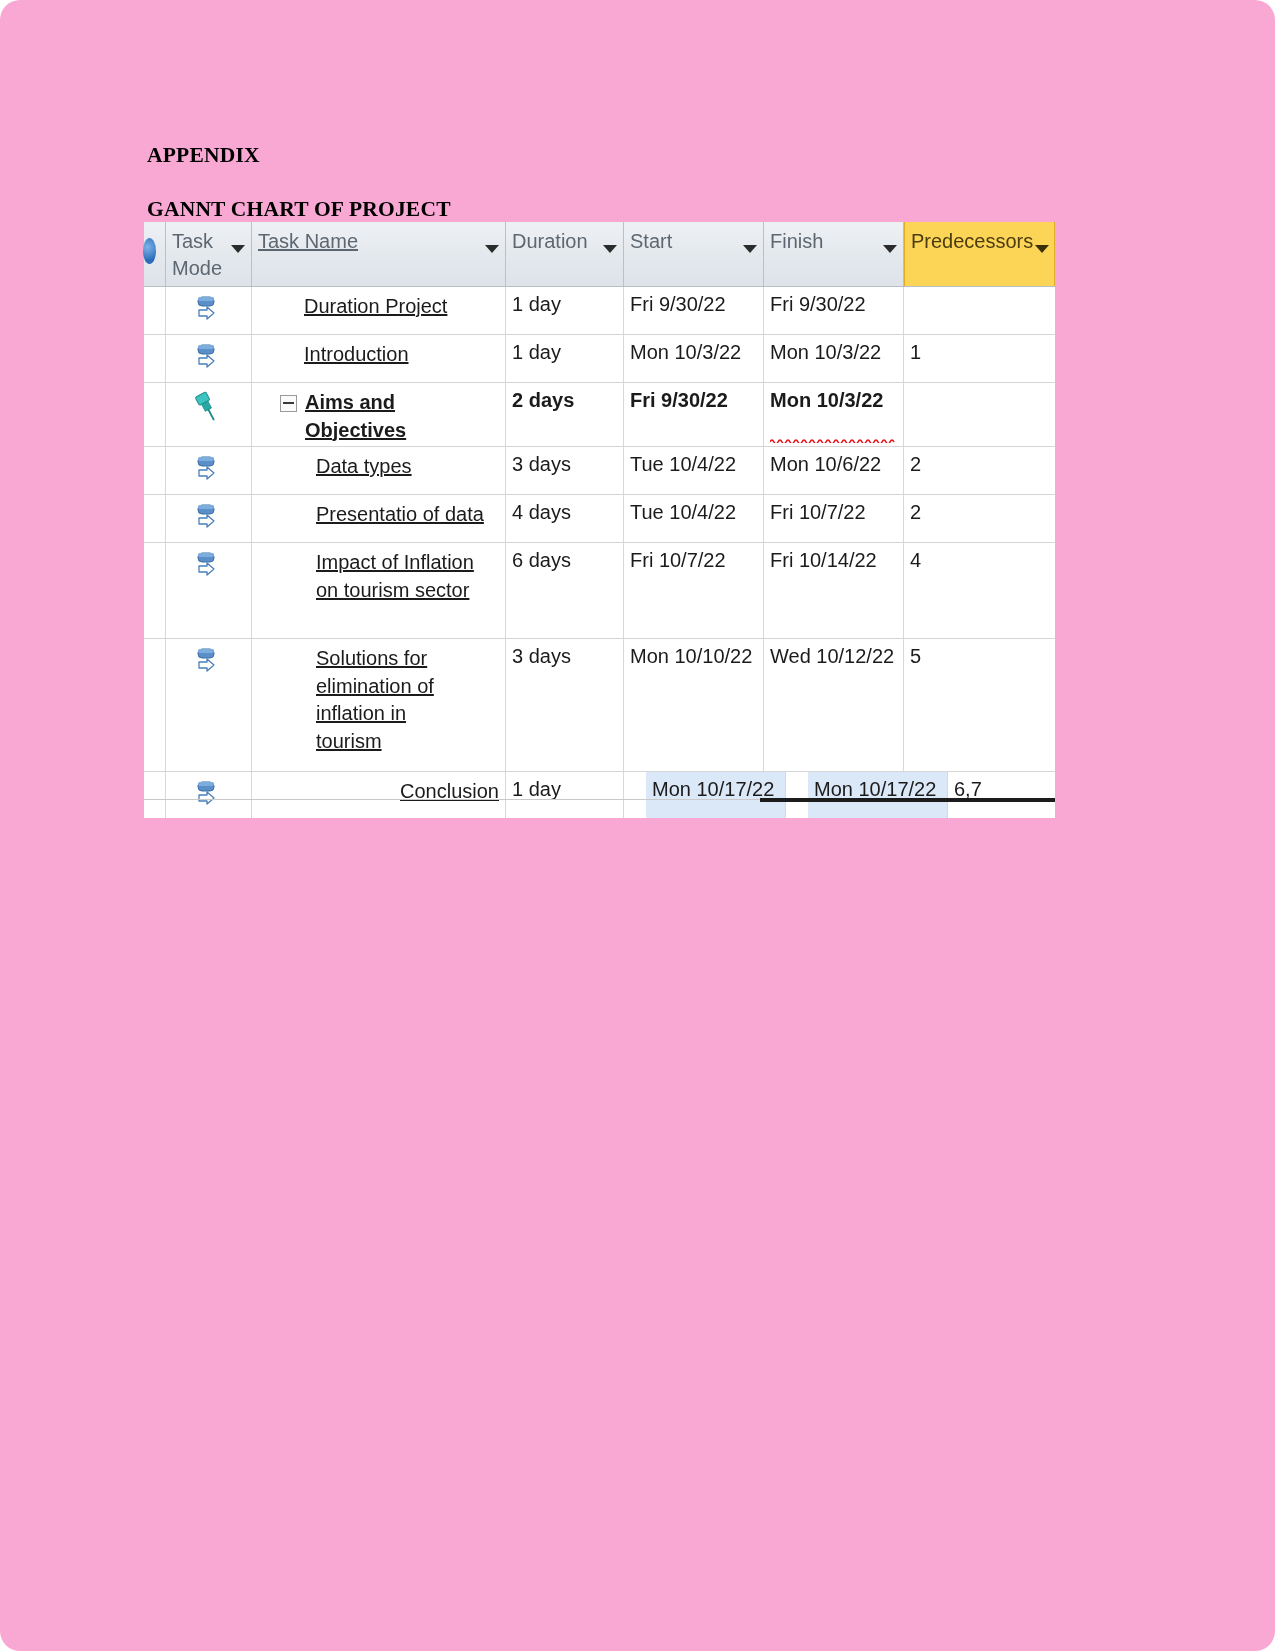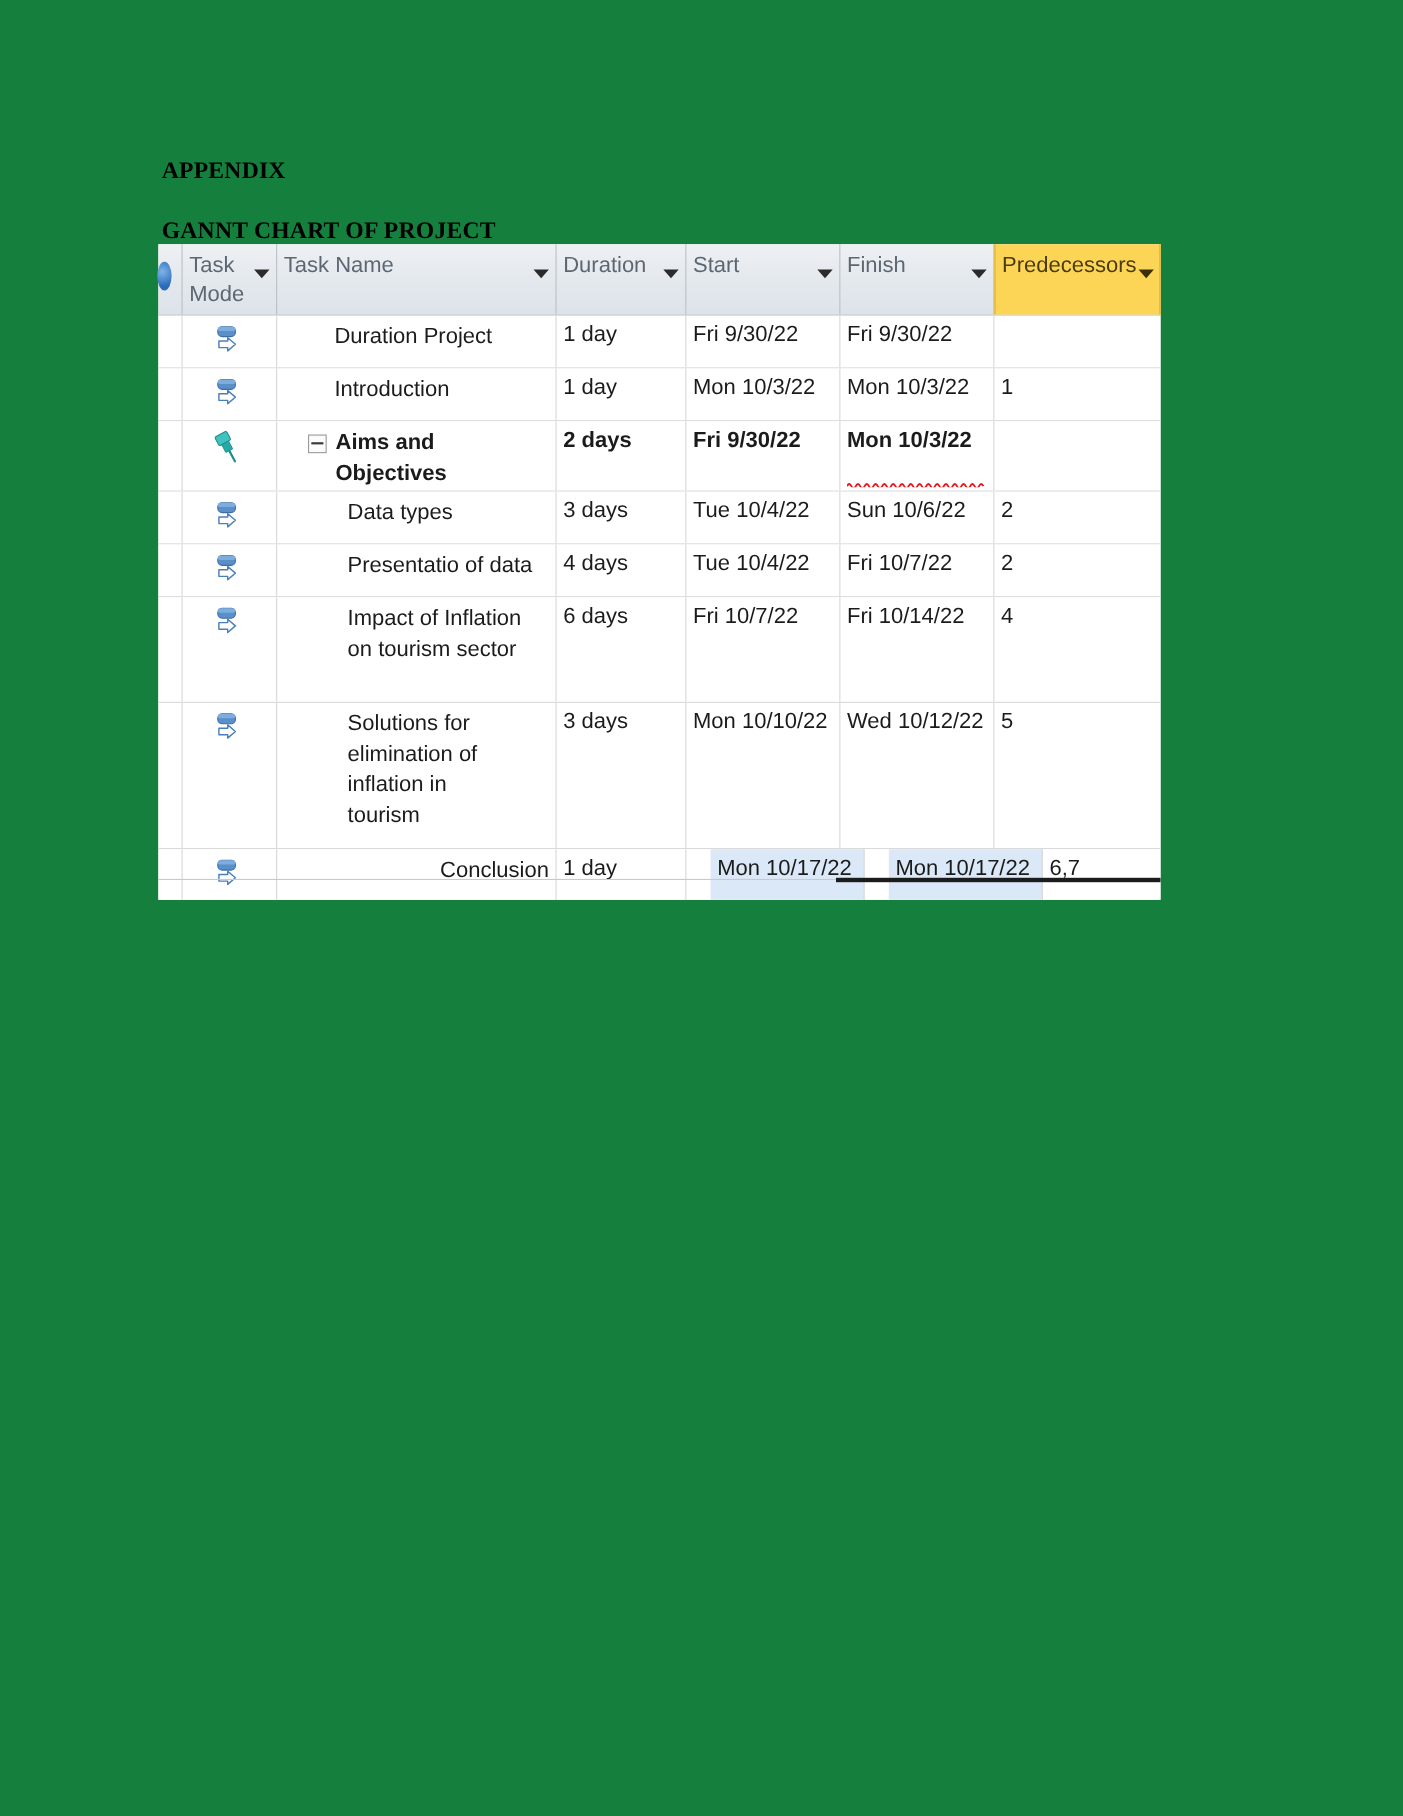--- a/index.html
+++ b/index.html
@@ -11,21 +11,22 @@
     width: 1275px;
     height: 1651px;
     position: relative;
     font-family: "Liberation Serif", serif;
     overflow: hidden;
   }
 
   .page {
     position: absolute;
     inset: 0;
-    background: #15803d;
+    background: #f9a8d4;
+    border-radius: 20px;
   }
 
   
   .doc-heading {
     position: absolute;
     left: 147px;
     font-family: "Liberation Serif", serif;
     font-weight: bold;
     color: #000;
     letter-spacing: 0.2px;
@@ -48,21 +49,21 @@
   .ptrow {
     display: flex;
     align-items: stretch;
     border-bottom: 1px solid #d6d6d6;
     background: #fff;
   }
 
   
   .c-ind   { width: 22px;  flex: 0 0 22px; }
   .c-mode  { width: 86px;  flex: 0 0 86px; }
-  .c-name  { width: 254px; flex: 0 0 254px; }
+  .c-name  { width: 254px; flex: 0 0 254px; text-decoration: underline; }
   .c-dur   { width: 118px; flex: 0 0 118px; }
   .c-start { width: 140px; flex: 0 0 140px; }
   .c-fin   { width: 140px; flex: 0 0 140px; }
   .c-pred  { width: 151px; flex: 0 0 151px; }
 
   .cell {
     box-sizing: border-box;
     border-right: 1px solid #d8d8d8;
     padding: 4px 6px 2px 6px;
     font-size: 20px;
@@ -324,21 +325,21 @@
           <path d="M7 16 h8 v-3 l7 6 -7 6 v-3 h-8 z" fill="#ffffff" stroke="#4a7fbb" stroke-width="1.3" stroke-linejoin="round"></path>
         </svg>
       </div>
       <div class="cell c-name task-name-cell">
         <span class="name-inner indent-2">
             <span class="name-text">Data types</span>
           </span>
       </div>
       <div class="cell c-dur">3 days</div>
       <div class="cell c-start">Tue 10/4/22</div>
-      <div class="cell c-fin">Sun 10/6/22</div>
+      <div class="cell c-fin">Mon 10/6/22</div>
       <div class="cell c-pred">2</div>
     </div>
 
     <div class="ptrow body" style="min-height:47px">
       <div class="cell c-ind"></div>
       <div class="cell c-mode">
         <svg class="mode-icon" viewBox="0 0 30 34">
           <rect x="6" y="3" width="16" height="9" rx="4" fill="#5a8fc8" stroke="#3d6fa5" stroke-width="1"></rect>
           <rect x="6" y="3" width="16" height="4" rx="2" fill="#7dadde"></rect>
           <path d="M7 16 h8 v-3 l7 6 -7 6 v-3 h-8 z" fill="#ffffff" stroke="#4a7fbb" stroke-width="1.3" stroke-linejoin="round"></path>

